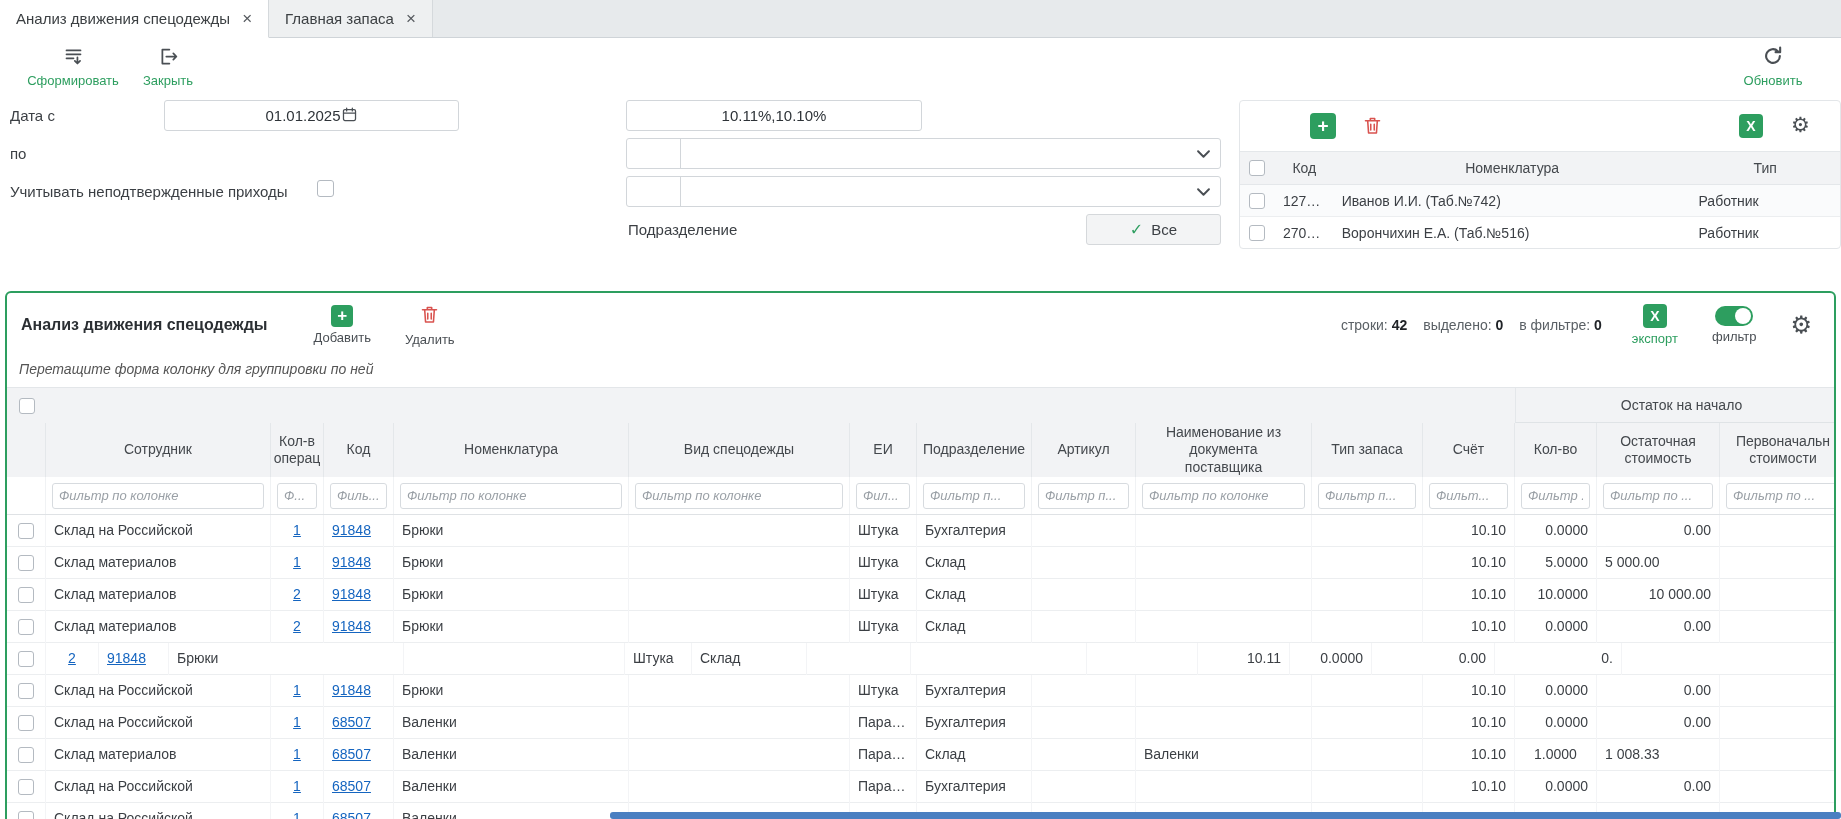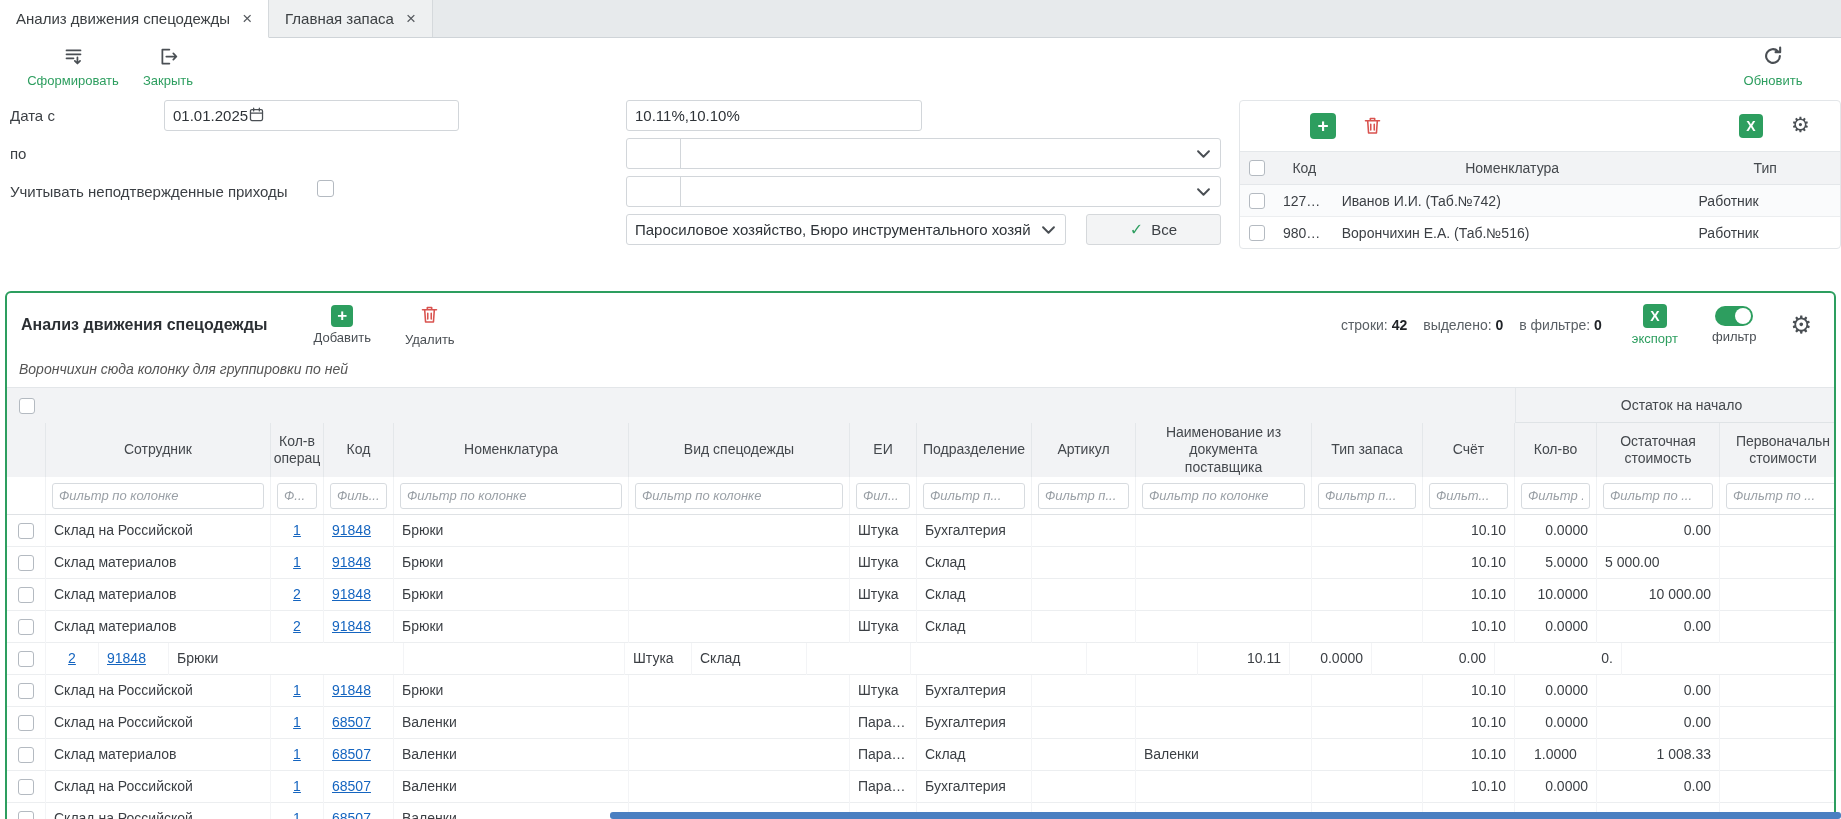--- a/index.html
+++ b/index.html
@@ -18,21 +18,21 @@
   .toolbtn{display:flex;flex-direction:column;align-items:center;justify-content:center;gap:2px;cursor:pointer}
   .toolbtn .tlabel{font-size:13px;color:#2d9e5f;white-space:nowrap}
   .tb-generate{margin-left:18px;min-width:110px}
   .tb-close{min-width:80px}
   .tb-refresh{margin-left:auto;margin-right:16px;min-width:72px}
 
   
   .formarea{position:absolute;top:95px;left:0;width:1235px;height:196px}
   .f-label{position:absolute;font-size:15px;color:#3b3f44;white-space:nowrap}
   .f-input,.f-combo,.f-select{position:absolute;height:31px;border:1px solid #d2d6da;border-radius:3px;background:#fff;font-size:15px;color:#2e3338;display:flex;align-items:center;overflow:hidden}
-  .f-input{padding:0 8px;justify-content:flex-start}
+  .f-input{padding:0 8px;justify-content:center}
   .f-combo .combo-code{width:54px;height:100%;border-right:1px solid #d2d6da;flex:none}
   .f-combo .combo-text{flex:1;padding:0 8px;white-space:nowrap;overflow:hidden}
   .f-combo .chev,.f-select .chev{flex:none;padding:0 10px;display:flex;align-items:center}
   .f-select{padding-left:8px}
   .f-select .sel-text{flex:1;white-space:nowrap;overflow:hidden}
   .cb{display:inline-block;width:17px;height:17px;border:1px solid #b4bac1;border-radius:3px;background:#fff;flex:none}
   .f-check{position:absolute}
   .all-btn{position:absolute;height:31px;border:1px solid #d5d8db;border-radius:3px;background:#f3f4f5;display:flex;align-items:center;justify-content:center;gap:8px;font-size:15px;color:#3b3f44;cursor:pointer}
   .all-btn .check{color:#2d9e5f;font-size:16px;font-weight:bold}
 
@@ -169,28 +169,20 @@
       <span class="combo-code"></span>
       <span class="combo-text"></span>
       <span class="chev">
           <svg viewBox="0 0 12 7" width="13" height="8">
             <path d="M1 1l5 5 5-5" stroke="#4a4f54" stroke-width="1.8" fill="none" stroke-linecap="round" stroke-linejoin="round"></path>
           </svg>
         </span>
     </div>
 
     <span class="f-label" style="left:628px;top:126px">Подразделение</span>
-    <div class="f-select" style="left:626px;top:119px;width:440px">
-      <span class="sel-text">Паросиловое хозяйство, Бюро инструментального хозяй</span>
-      <span class="chev">
-          <svg viewBox="0 0 12 7" width="13" height="8">
-            <path d="M1 1l5 5 5-5" stroke="#4a4f54" stroke-width="1.8" fill="none" stroke-linecap="round" stroke-linejoin="round"></path>
-          </svg>
-        </span>
-    </div>
     <div class="all-btn" style="left:1086px;top:119px;width:135px">
       <span class="check">✓</span>
       <span>Все</span>
     </div>
   </div>
 
   <div class="selpanel">
     <div class="sp-toolbar">
       <div class="btn-plus sp-abs" style="left:70px">
           <span>+</span>
@@ -221,21 +213,21 @@
             <span class="cb" style="width:16px;height:16px"></span>
           </div>
           <div class="sp-cell" style="width:59px">127…</div>
           <div class="sp-cell" style="width:358px">Иванов И.И. (Таб.№742)</div>
           <div class="sp-cell" style="width:150px">Работник</div>
         </div>
         <div class="sel-row">
           <div class="sp-cell sp-check" style="width:35px">
             <span class="cb" style="width:16px;height:16px"></span>
           </div>
-          <div class="sp-cell" style="width:59px">980…</div>
+          <div class="sp-cell" style="width:59px">270…</div>
           <div class="sp-cell" style="width:358px">Ворончихин Е.А. (Таб.№516)</div>
           <div class="sp-cell" style="width:150px">Работник</div>
         </div>
       </div>
   </div>
 
   <div class="mainsection">
     <div class="sec-head">
       <span class="sec-title">Анализ движения спецодежды</span>
       <div class="sec-btn">
@@ -262,21 +254,21 @@
           </div>
         <span class="blabel green">экспорт</span>
       </div>
       <div class="sec-btn">
         <div class="toggle"></div>
         <span class="blabel">фильтр</span>
       </div>
       <div class="gear-lg"><span class="gear">⚙</span></div>
     </div>
 
-    <div class="group-hint">Ворончихин сюда колонку для группировки по ней</div>
+    <div class="group-hint">Перетащите форма колонку для группировки по ней</div>
 
     <div class="gtable">
       <div class="g-grouprow">
         <div class="g-group-left" style="width: 1508px;">
           <span class="cb" style="width:16px;height:16px"></span>
         </div>
         <div class="g-group-span" style="width: 332px;">
           <span>Остаток на начало</span>
         </div>
       </div>
@@ -512,21 +504,21 @@
             <div class="gb-cell" style="width:70px;text-align:left"><a class="glink" href="#">68507</a></div>
             <div class="gb-cell" style="width:235px;text-align:left">Валенки</div>
             <div class="gb-cell" style="width:221px;text-align:left"></div>
             <div class="gb-cell" style="width:67px;text-align:left">Пара…</div>
             <div class="gb-cell" style="width:115px;text-align:left">Склад</div>
             <div class="gb-cell" style="width:104px;text-align:left"></div>
             <div class="gb-cell" style="width:176px;text-align:left">Валенки</div>
             <div class="gb-cell" style="width:111px;text-align:left"></div>
             <div class="gb-cell" style="width:92px;text-align:right">10.10</div>
             <div class="gb-cell" style="width:82px;text-align:center">1.0000</div>
-            <div class="gb-cell" style="width:123px;text-align:right">1 008.33</div>
+            <div class="gb-cell" style="width:123px;">1 008.33</div>
             <div class="gb-cell" style="width:127px;text-align:right"></div>
           </div>
           <div class="g-row">
             <div class="gb-cell gb-check" style="width:39px">
               <span class="cb"></span>
             </div>
             <div class="gb-cell" style="width:225px;text-align:left">Склад на Российской</div>
             <div class="gb-cell" style="width:53px;text-align:center"><a class="glink" href="#">1</a></div>
             <div class="gb-cell" style="width:70px;text-align:left"><a class="glink" href="#">68507</a></div>
             <div class="gb-cell" style="width:235px;text-align:left">Валенки</div>

